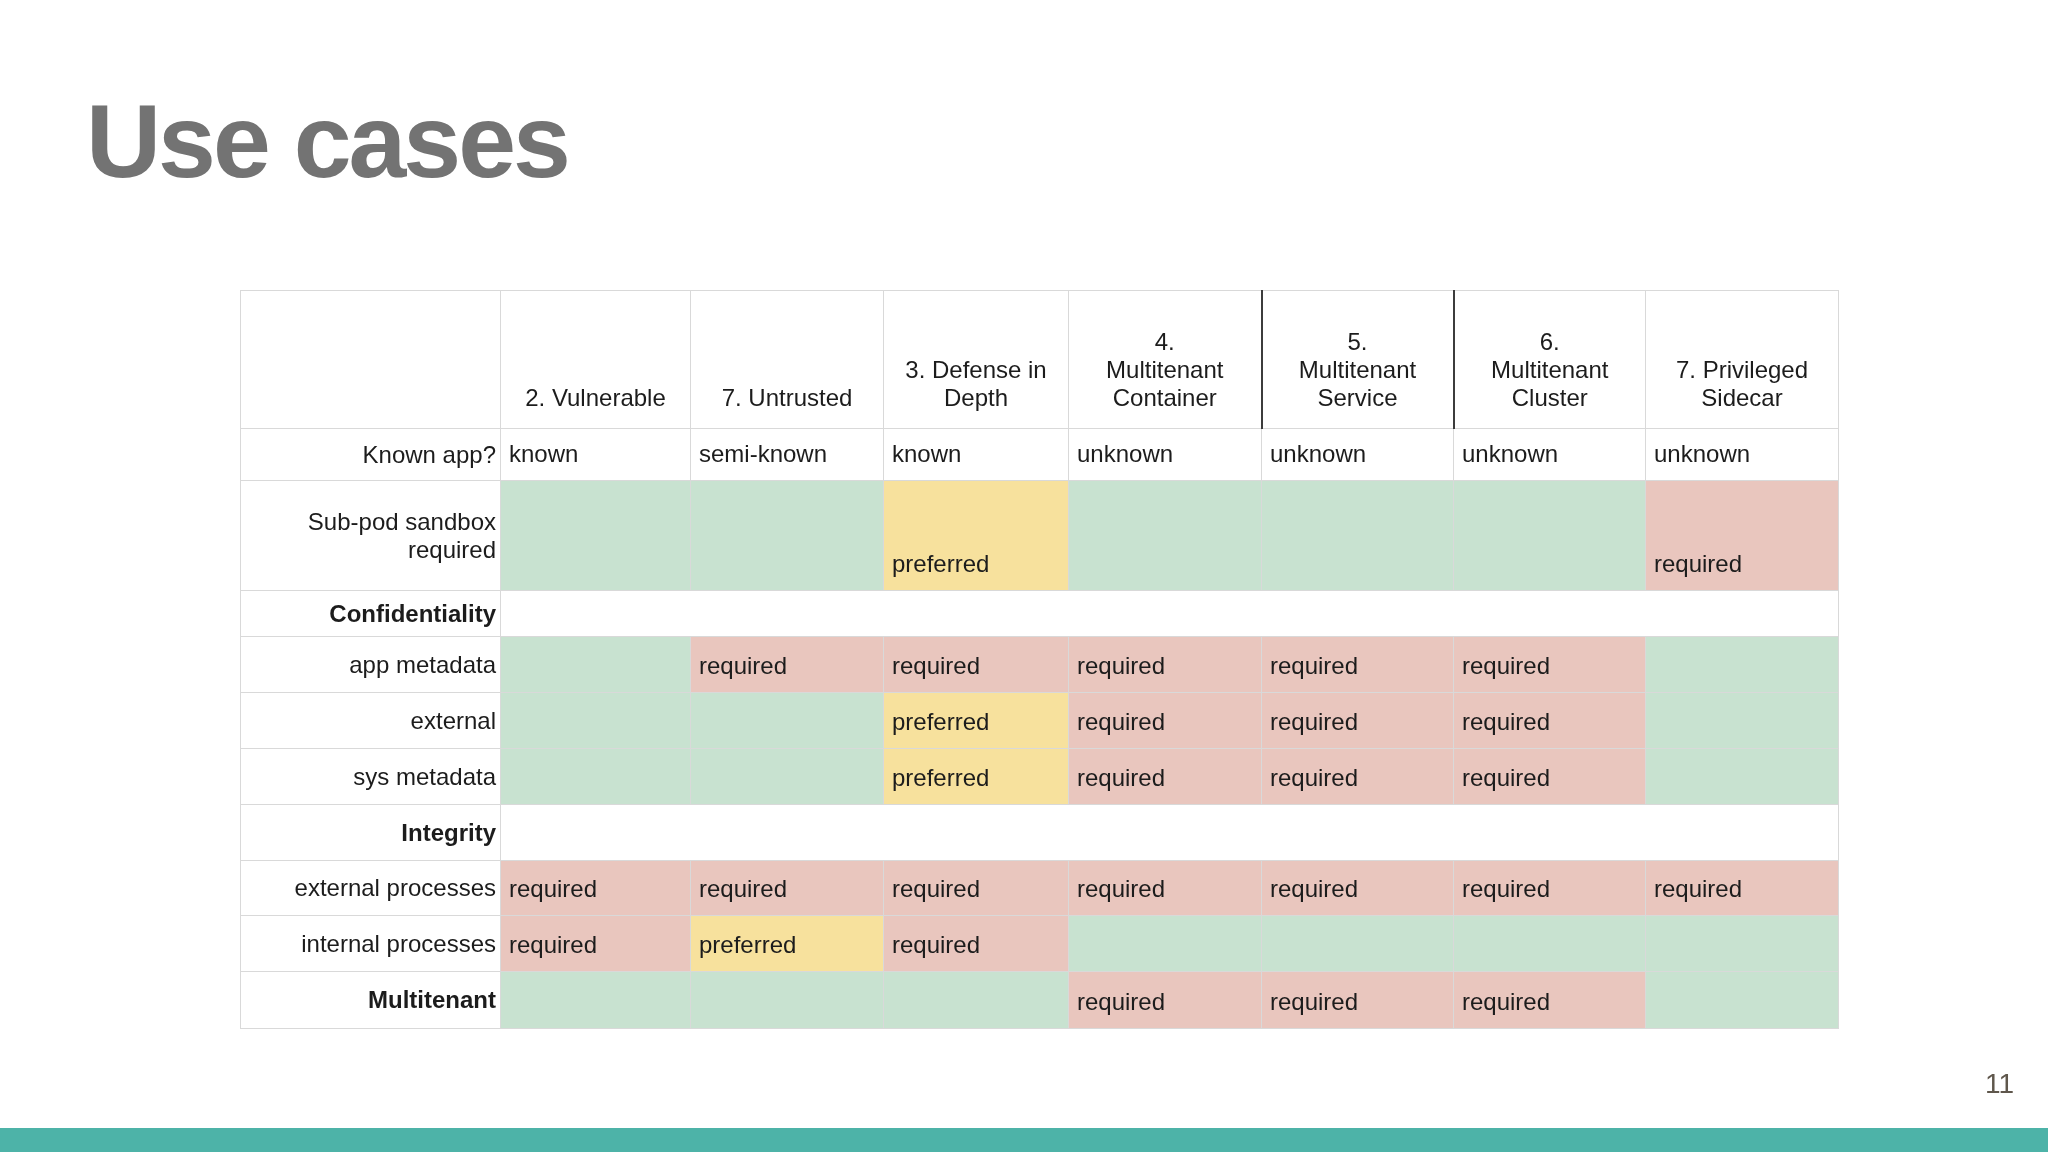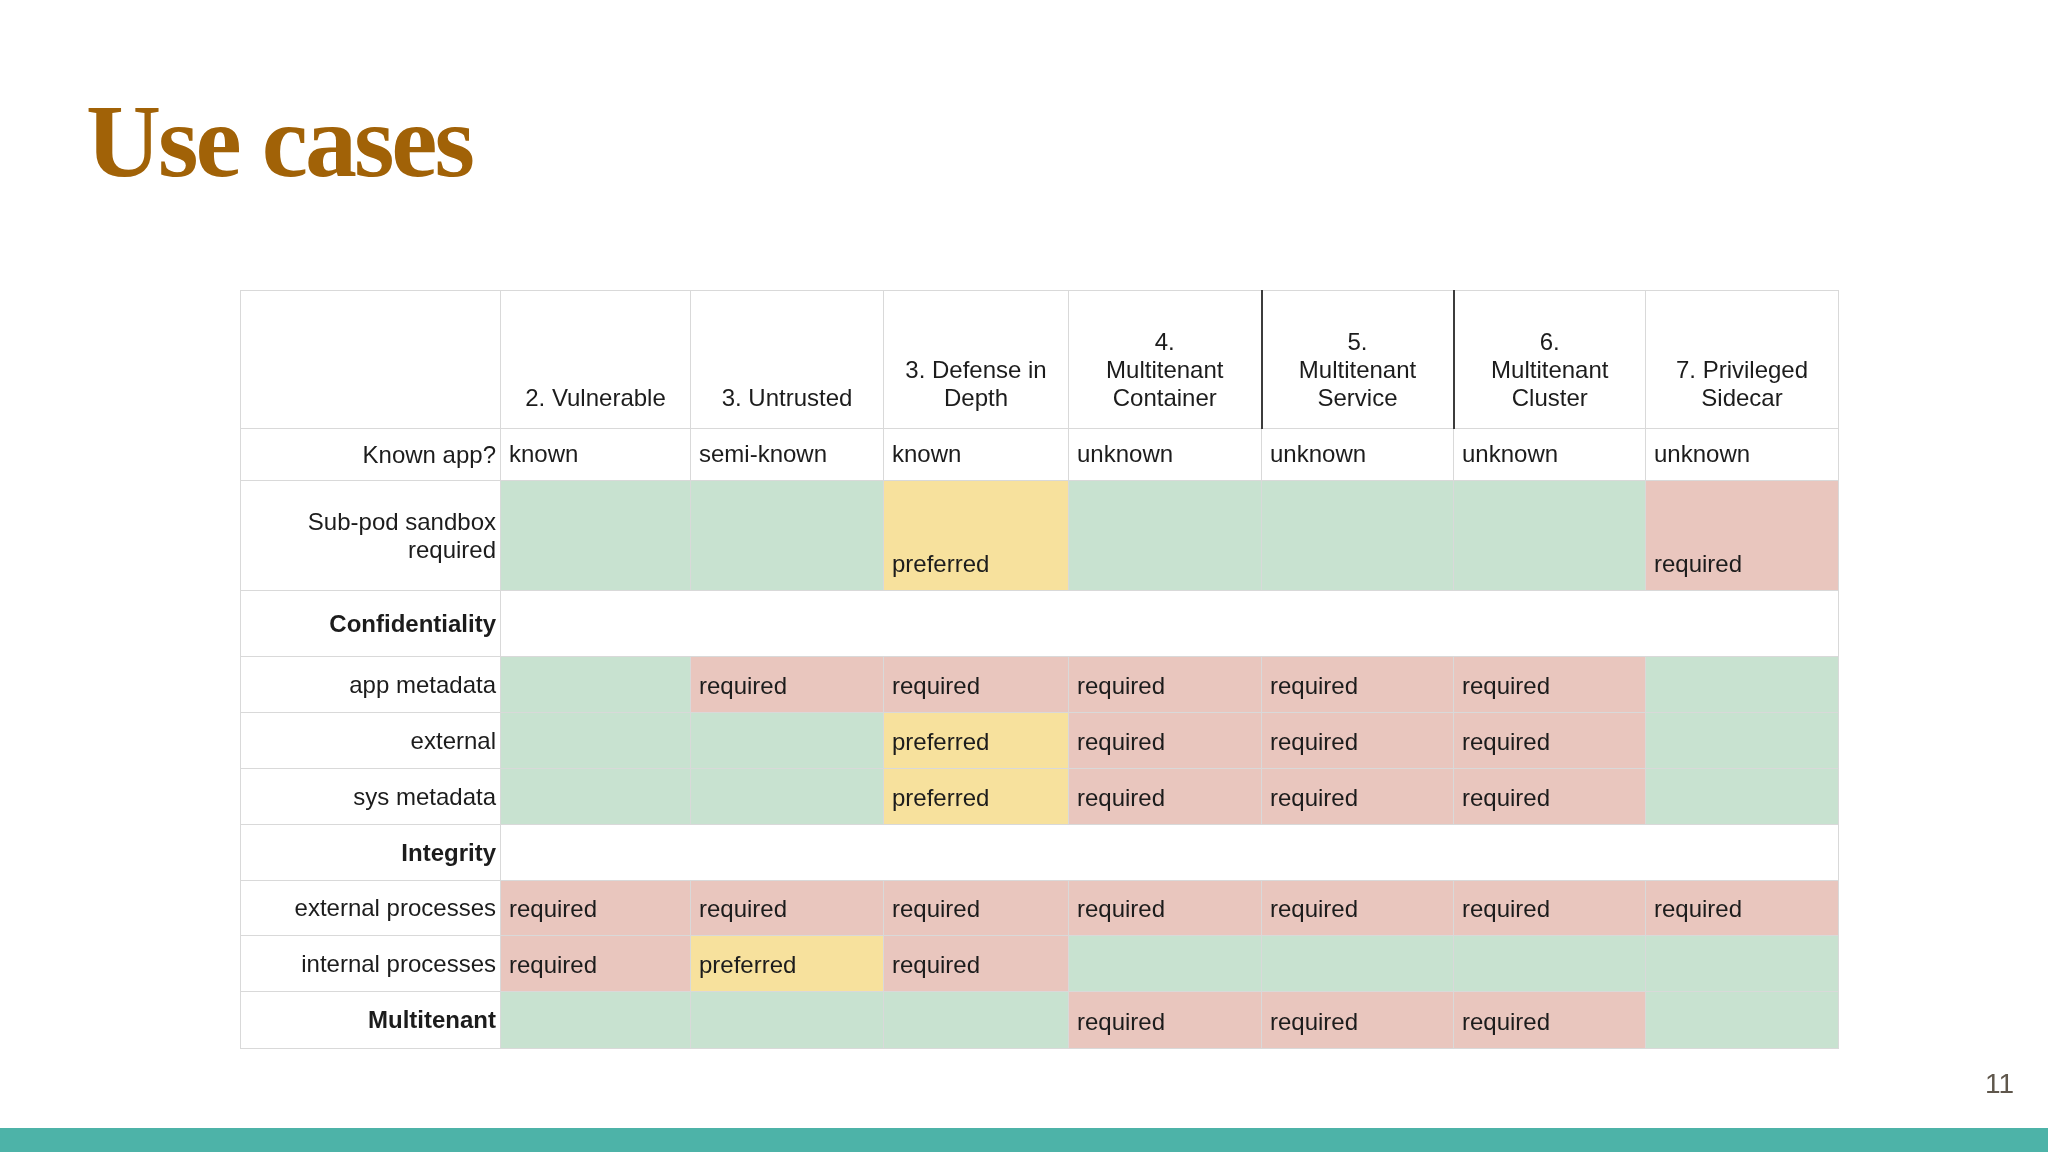--- a/index.html
+++ b/index.html
@@ -24,21 +24,21 @@
   table.usecases col.c3 { width:185px; }
   table.usecases col.c4 { width:193px; }
   table.usecases col.c5 { width:192px; }
   table.usecases col.c6 { width:192px; }
   table.usecases col.c7 { width:193px; }
   table.usecases th, table.usecases td { border:1px solid #d9d9d9; overflow:hidden; }
   thead tr { height:138px; }
   tbody tr { height:56px; }
   tbody tr:nth-child(1)  { height:52px; }
   tbody tr:nth-child(2)  { height:110px; }
-  tbody tr:nth-child(3)  { height:66px; }
+  tbody tr:nth-child(3)  { height:46px; }
   tbody tr:nth-child(8)  { height:55px;margin-left:48px; }
   tbody tr:nth-child(10) { height:57px; }
   tbody tr:nth-child(11) { height:59px; }
   th.colhead {
     font-weight:normal; text-align:center; vertical-align:bottom;
     padding:4px 6px 16px 6px; white-space:pre-line; background:#ffffff;
   }
   th.colhead.dark-left { border-left:2px solid #3c3c3c; }
   td.rowlabel {
     background:#ffffff; text-align:right; vertical-align:middle;
@@ -53,39 +53,39 @@
     position:absolute; right:34px; top:1068px;
     font-size:28px; color:#5f574c;
   }
   .footer-bar {
     position:absolute; left:0; bottom:0; width:2048px; height:24px;
   }
 </style>
 </head>
 <body>
 
-<div class="title" style="color: #a16207; font-family: Liberation Serif, serif;">Use cases</div>
+<div class="title" style="color: #737373;">Use cases</div>
 
 <div class="table-wrap">
   <table class="usecases">
     <colgroup>
       <col class="c0">
         <col class="c1">
         <col class="c2">
         <col class="c3">
       <col class="c4">
         <col class="c5">
         <col class="c6">
         <col class="c7">
     </colgroup>
     <thead>
       <tr>
           <th class="colhead"></th>
           <th class="colhead">2. Vulnerable</th>
-          <th class="colhead">3. Untrusted</th>
+          <th class="colhead">7. Untrusted</th>
           <th class="colhead">3. Defense in
 Depth</th>
           <th class="colhead">4.
 Multitenant
 Container</th>
           <th class="colhead dark-left">5.
 Multitenant
 Service</th>
           <th class="colhead dark-left">6.
 Multitenant

